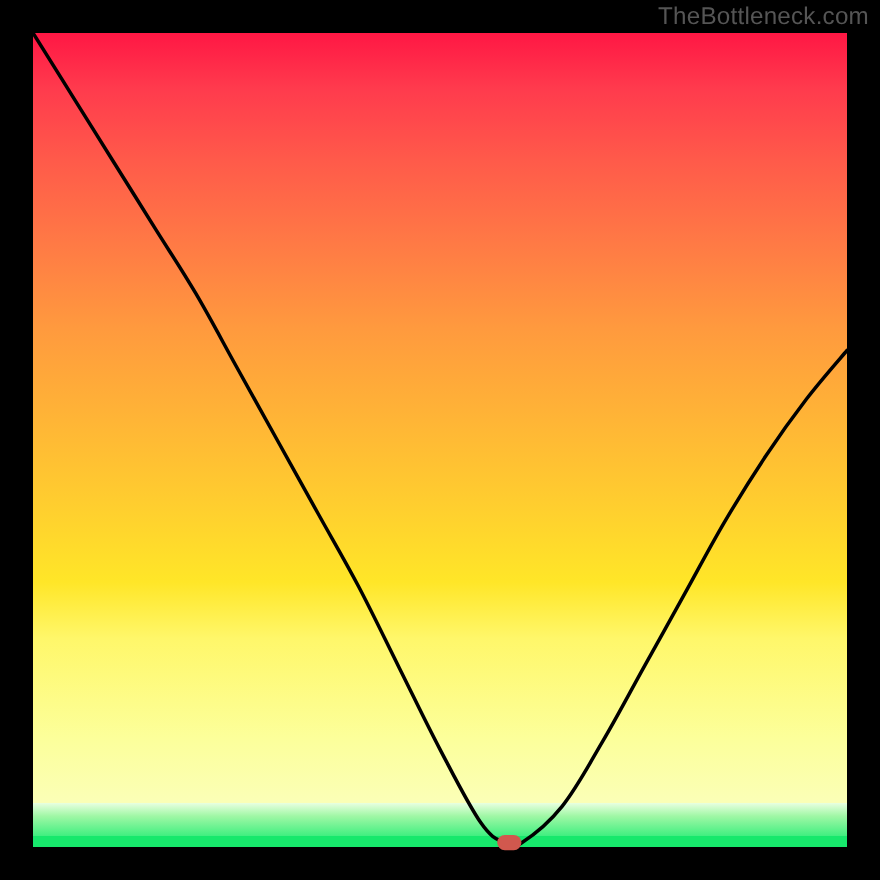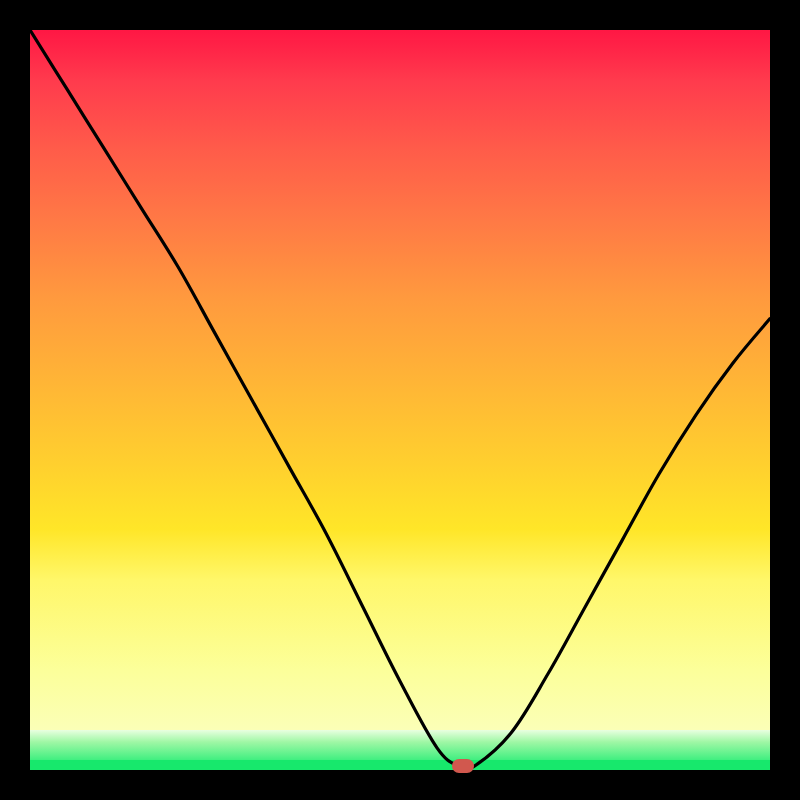--- a/index.html
+++ b/index.html
@@ -73,20 +73,21 @@
     background: #d1584e;
     border-radius: 7px;
     transform: translate(-50%, -50%);
   }
 </style>
 </head>
 <body>
 
 <div class="frame">
 
+  <div class="watermark">TheBottleneck.com</div>
 
   <div class="plot">
 
     <svg class="curve-svg" viewBox="0 0 740 740" preserveAspectRatio="none">
       <path d="M 0.0 0.0 C 6.7 10.7, 23.7 37.9, 37.0 59.2 C 50.3 80.5, 60.7 97.1, 74.0 118.4 C 87.3 139.7, 97.7 156.3, 111.0 177.6 C 124.3 198.9, 134.7 214.2, 148.0 236.8 C 161.3 259.4, 171.7 279.4, 185.0 303.4 C 198.3 327.4, 208.7 346.0, 222.0 370.0 C 235.3 394.0, 245.7 412.6, 259.0 436.6 C 272.3 460.6, 282.7 477.9, 296.0 503.2 C 309.3 528.5, 319.7 550.6, 333.0 577.2 C 346.3 603.8, 356.7 625.9, 370.0 651.2 C 383.3 676.5, 396.3 702.5, 407.0 717.8 C 417.7 733.1, 422.5 733.0, 429.2 736.3 C 435.9 739.6, 434.7 742.3, 444.0 736.3 C 453.3 730.3, 467.7 719.6, 481.0 703.0 C 494.3 686.4, 504.7 666.4, 518.0 643.8 C 531.3 621.2, 541.7 601.2, 555.0 577.2 C 568.3 553.2, 578.7 534.6, 592.0 510.6 C 605.3 486.6, 615.7 466.6, 629.0 444.0 C 642.3 421.4, 652.7 404.8, 666.0 384.8 C 679.3 364.8, 689.7 350.3, 703.0 333.0 C 716.3 315.7, 733.3 296.6, 740.0 288.6" fill="none" stroke="#000" stroke-width="3.2" stroke-linecap="round" stroke-linejoin="round"></path>
     </svg>
 
     <div class="marker" style="left: 432.9px; top: 736.3px;"></div>
   </div>
 </div>

